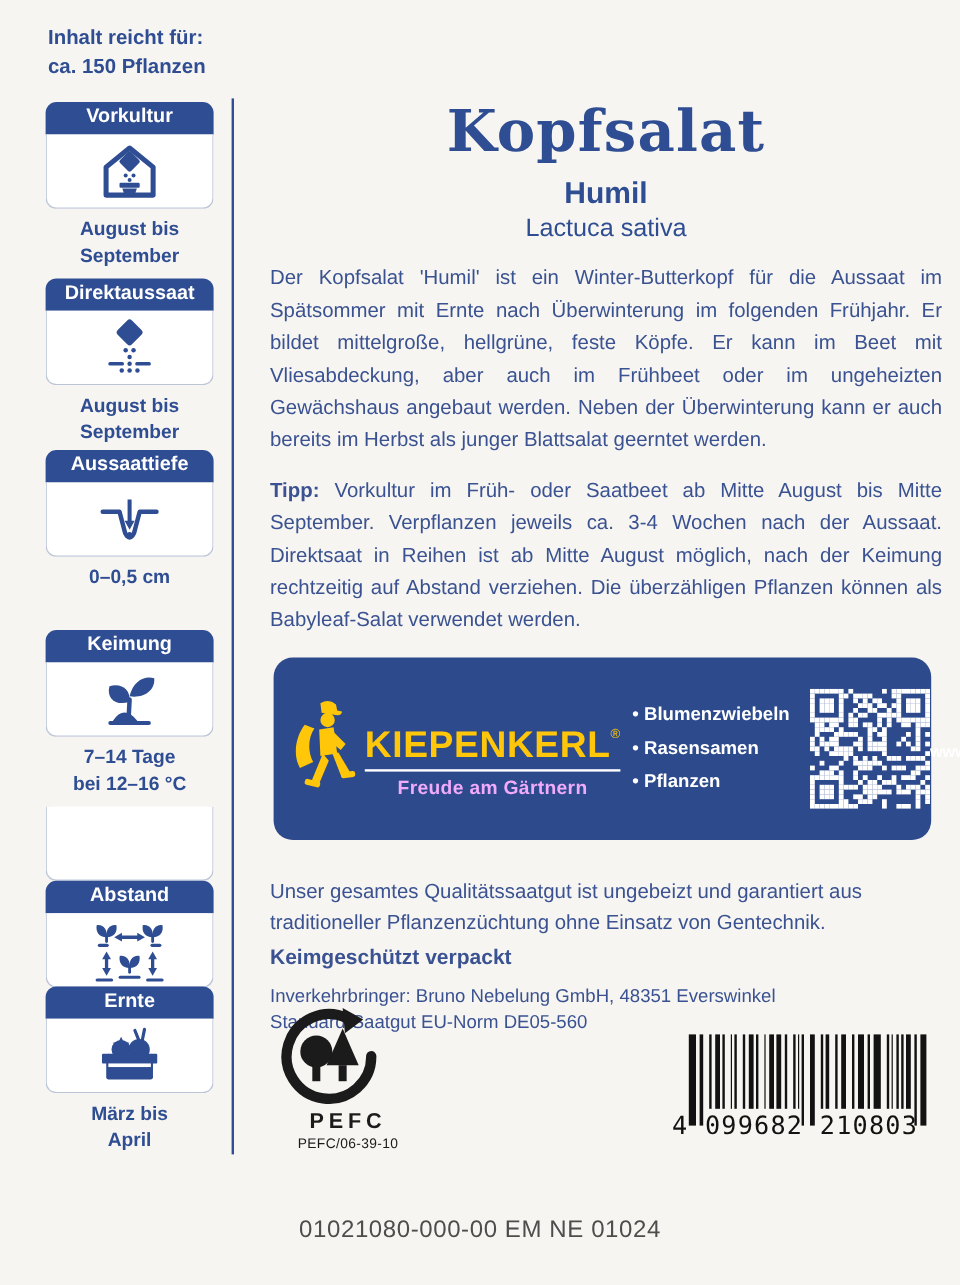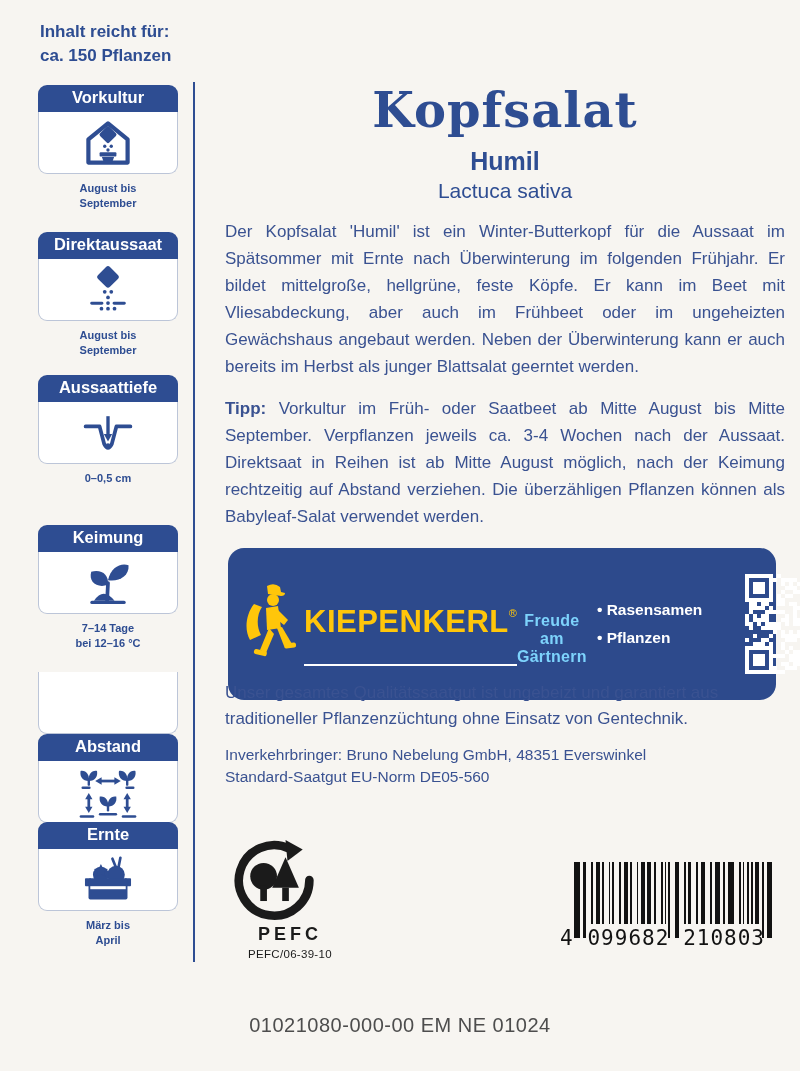--- a/index.html
+++ b/index.html
@@ -30,21 +30,21 @@
     background:var(--brand-blue);color:#fff;font-weight:700;font-size:16.5px;
     text-align:center;padding:3px 0 5px;border-radius:9px 9px 0 0;
   }
   .sbox .bdy{
     background:#fff;border:1.5px solid #bcc5d8;border-top:none;
     border-radius:0 0 9px 9px;height:62px;
     display:flex;align-items:center;justify-content:center;
   }
   .sbox .cap{
     margin-top:7px;text-align:center;color:var(--brand-blue);
-    font-weight:600;font-size:11px;line-height:1.38;white-space:pre-line;
+    font-weight:600;font-size:16px;line-height:1.38;white-space:pre-line;
   }
   .divider{position:absolute;left:193px;top:82px;width:2px;height:880px;background:var(--brand-blue);}
   .icon svg{display:block;}
   
   .main{position:absolute;left:225px;top:0;width:560px;}
   .title{
     margin-top:84px;text-align:center;color:var(--brand-blue);
     font-family:"DejaVu Serif",serif;font-weight:700;font-size:48px;line-height:1.1;
     letter-spacing:1px;
   }
@@ -54,32 +54,32 @@
     margin-top:15px;font-size:17px;line-height:27px;text-align:justify;color:var(--text-blue);
   }
   .tip b{color:var(--text-blue);}
   
   .banner{
     position:absolute;left:228px;top:548px;width:548px;height:152px;
     background:var(--banner-blue);border-radius:16px;
     display:flex;align-items:center;padding:0 16px 0 12px;gap:10px;
   }
   .brandwrap{display:flex;align-items:center;gap:2px;}
-  .brandtxt{display:flex;flex-direction:row;margin-top:24px;}
+  .brandtxt{display:flex;flex-direction:column;margin-top:24px;}
   .brandrow{display:flex;align-items:flex-start;border-bottom:2.5px solid #fff;padding-bottom:5px;}
   .brandname{color:var(--brand-yellow);font-weight:700;font-size:31px;letter-spacing:.5px;line-height:1;}
   .reg{color:var(--brand-yellow);font-size:11px;margin-top:1px;}
-  .slogan{color:#7dd3fc;font-weight:700;font-size:16px;text-align:center;margin-top:6px;letter-spacing:.3px;}
+  .slogan{color:#f0abfc;font-weight:700;font-size:16px;text-align:center;margin-top:6px;letter-spacing:.3px;}
   .products{list-style:none;color:#fff;font-weight:700;font-size:15.5px;line-height:1.8;min-width:138px;}
   .products li::before{content:"• ";}
   .qrwrap{margin-left:auto;display:flex;flex-direction:row;align-items:center;}
   .qrwrap svg{display:block;}
   .website{color:#fff;font-size:13.5px;font-weight:600;margin-top:5px;}
   
-  .quality{position:absolute;left:225px;top:680px;width:560px;}
+  .quality{position:absolute;left:225px;top:730px;width:560px;}
   .qtext{font-size:17px;line-height:26px;color:var(--text-blue);}
   .qbold{font-size:17.5px;font-weight:700;color:var(--text-blue);margin-top:5px;}
   .distrib{font-size:15.5px;line-height:1.42;color:var(--text-blue);margin-top:12px;white-space:pre-line;}
   
   .pefc{position:absolute;left:230px;top:840px;width:120px;text-align:center;color:var(--pefc-black);}
   .pefc-label{font-weight:700;font-size:18px;letter-spacing:4px;margin-top:2px;}
   .pefc-code{font-size:11.5px;margin-top:3px;letter-spacing:.3px;}
   
   .barcode{position:absolute;left:560px;top:862px;width:215px;}
   .bars{display:flex;align-items:flex-start;height:78px;margin-left:14px;}
@@ -259,20 +259,21 @@
     </span>
     <div class="brandtxt">
       <div class="brandrow">
         <span class="brandname">KIEPENKERL</span>
         <span class="reg">®</span>
       </div>
       <div class="slogan">Freude am Gärtnern</div>
     </div>
   </div>
   <ul class="products">
+    <li>Blumenzwiebeln</li>
     <li>Rasensamen</li>
     <li>Pflanzen</li>
   </ul>
   <div class="qrwrap">
     <svg id="qr" width="100" height="100" viewBox="0 0 100 100">
         <rect x="0" y="0" width="4" height="4" fill="#ffffff"></rect>
         <rect x="4" y="0" width="4" height="4" fill="#ffffff"></rect>
         <rect x="8" y="0" width="4" height="4" fill="#ffffff"></rect>
         <rect x="12" y="0" width="4" height="4" fill="#ffffff"></rect>
         <rect x="16" y="0" width="4" height="4" fill="#ffffff"></rect>
@@ -586,20 +587,21 @@
         <rect x="76" y="96" width="4" height="4" fill="#ffffff"></rect>
         <rect x="80" y="96" width="4" height="4" fill="#ffffff"></rect>
         <rect x="88" y="96" width="4" height="4" fill="#ffffff"></rect>
       </svg>
     <div class="website">www.kiepenkerl.de</div>
   </div>
 </div>
 
 <div class="quality">
   <p class="qtext">Unser gesamtes Qualitätssaatgut ist ungebeizt und garantiert aus traditioneller Pflanzenzüchtung ohne Einsatz von Gentechnik.</p>
+  <p class="qbold">Keimgeschützt verpackt</p>
   <p class="distrib">Inverkehrbringer: Bruno Nebelung GmbH, 48351 Everswinkel
 Standard-Saatgut EU-Norm DE05-560</p>
 </div>
 
 <div class="pefc">
   <span class="icon">
     <svg width="92" height="82" viewBox="0 0 92 86">
       <path d="M60 9 A37 37 0 1 0 81 42" fill="none" stroke="#1b1b1b" stroke-width="9" stroke-linecap="round"></path>
       <path d="M56 0 L74 10 L58 22 Z" fill="#1b1b1b"></path>
       <circle cx="33" cy="38" r="14" fill="#1b1b1b"></circle>

